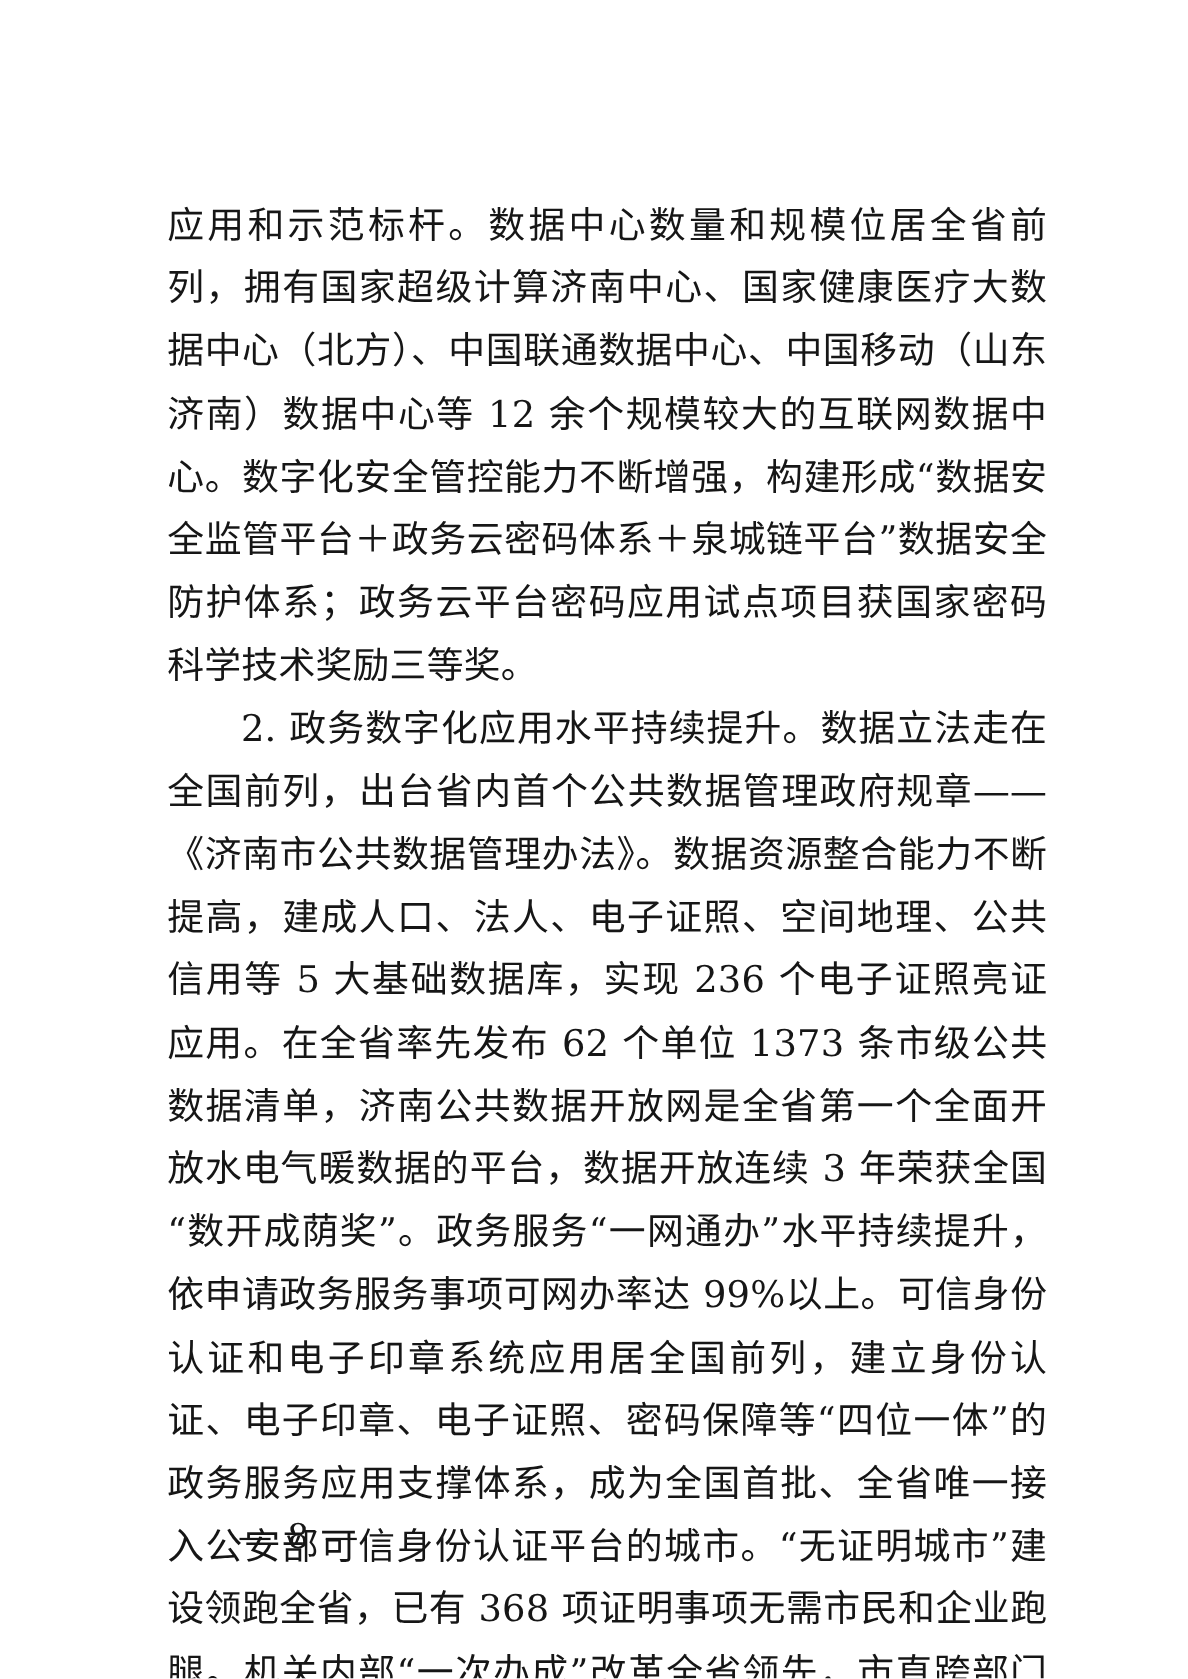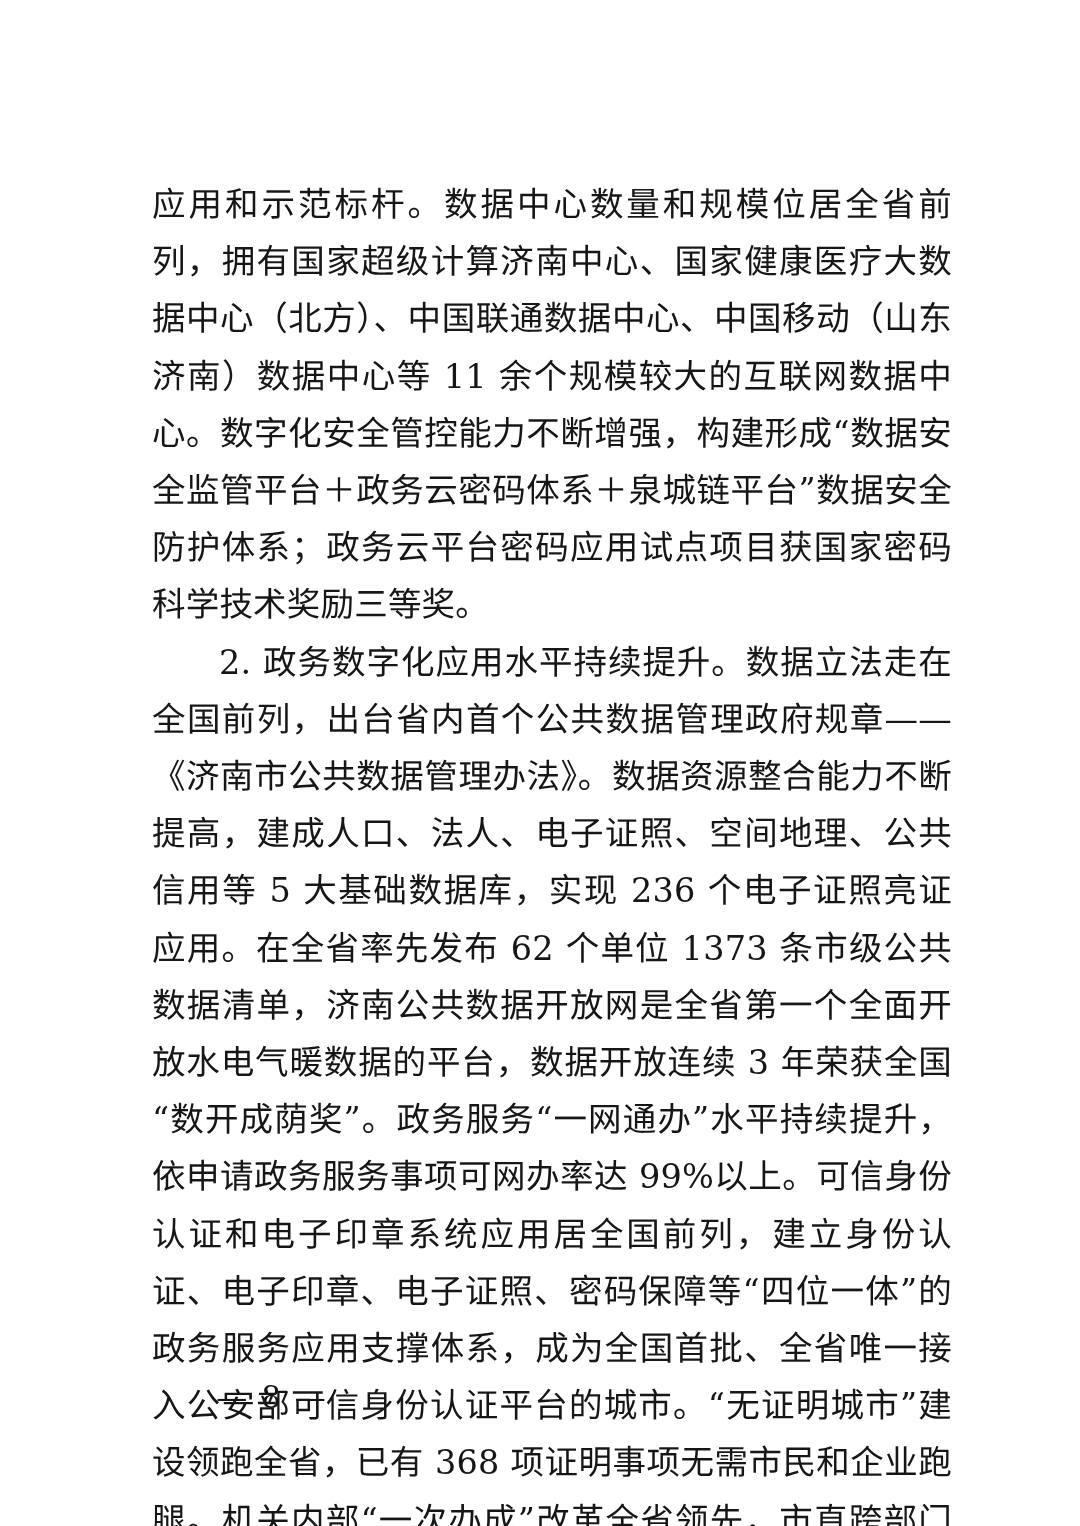--- a/index.html
+++ b/index.html
@@ -87,20 +87,20 @@
     white-space: nowrap;
     font-weight: 400;
   }
 </style>
 </head>
 <body>
 
 <div id="page">
 
   <div id="body-text">
-    <p class="para">应用和示范标杆。数据中心数量和规模位居全省前列，拥有国家超级计算济南中心、国家健康医疗大数据中心（北方）、中国联通数据中心、中国移动（山东济南）数据中心等 11 余个规模较大的互联网数据中心。数字化安全管控能力不断增强，构建形成“数据安全监管平台＋政务云密码体系＋泉城链平台”数据安全防护体系；政务云平台密码应用试点项目获国家密码科学技术奖励三等奖。</p>
+    <p class="para">应用和示范标杆。数据中心数量和规模位居全省前列，拥有国家超级计算济南中心、国家健康医疗大数据中心（北方）、中国联通数据中心、中国移动（山东济南）数据中心等 12 余个规模较大的互联网数据中心。数字化安全管控能力不断增强，构建形成“数据安全监管平台＋政务云密码体系＋泉城链平台”数据安全防护体系；政务云平台密码应用试点项目获国家密码科学技术奖励三等奖。</p>
     <p class="para indent">2. 政务数字化应用水平持续提升。数据立法走在全国前列，出台省内首个公共数据管理政府规章——《济南市公共数据管理办法》。数据资源整合能力不断提高，建成人口、法人、电子证照、空间地理、公共信用等 5 大基础数据库，实现 236 个电子证照亮证应用。在全省率先发布 62 个单位 1373 条市级公共数据清单，济南公共数据开放网是全省第一个全面开放水电气暖数据的平台，数据开放连续 3 年荣获全国“数开成荫奖”。政务服务“一网通办”水平持续提升，依申请政务服务事项可网办率达 99%以上。可信身份认证和电子印章系统应用居全国前列，建立身份认证、电子印章、电子证照、密码保障等“四位一体”的政务服务应用支撑体系，成为全国首批、全省唯一接入公安部可信身份认证平台的城市。“无证明城市”建设领跑全省，已有 368 项证明事项无需市民和企业跑腿。机关内部“一次办成”改革全省领先，市直跨部门事项一次性办结率达 70%以上。移动端政务服务水平进入全省第一方阵，“爱山东·泉</p>
   </div>
 
   <div id="page-number">— 8 —</div>
 
 
 </div>
 
 </body></html>

